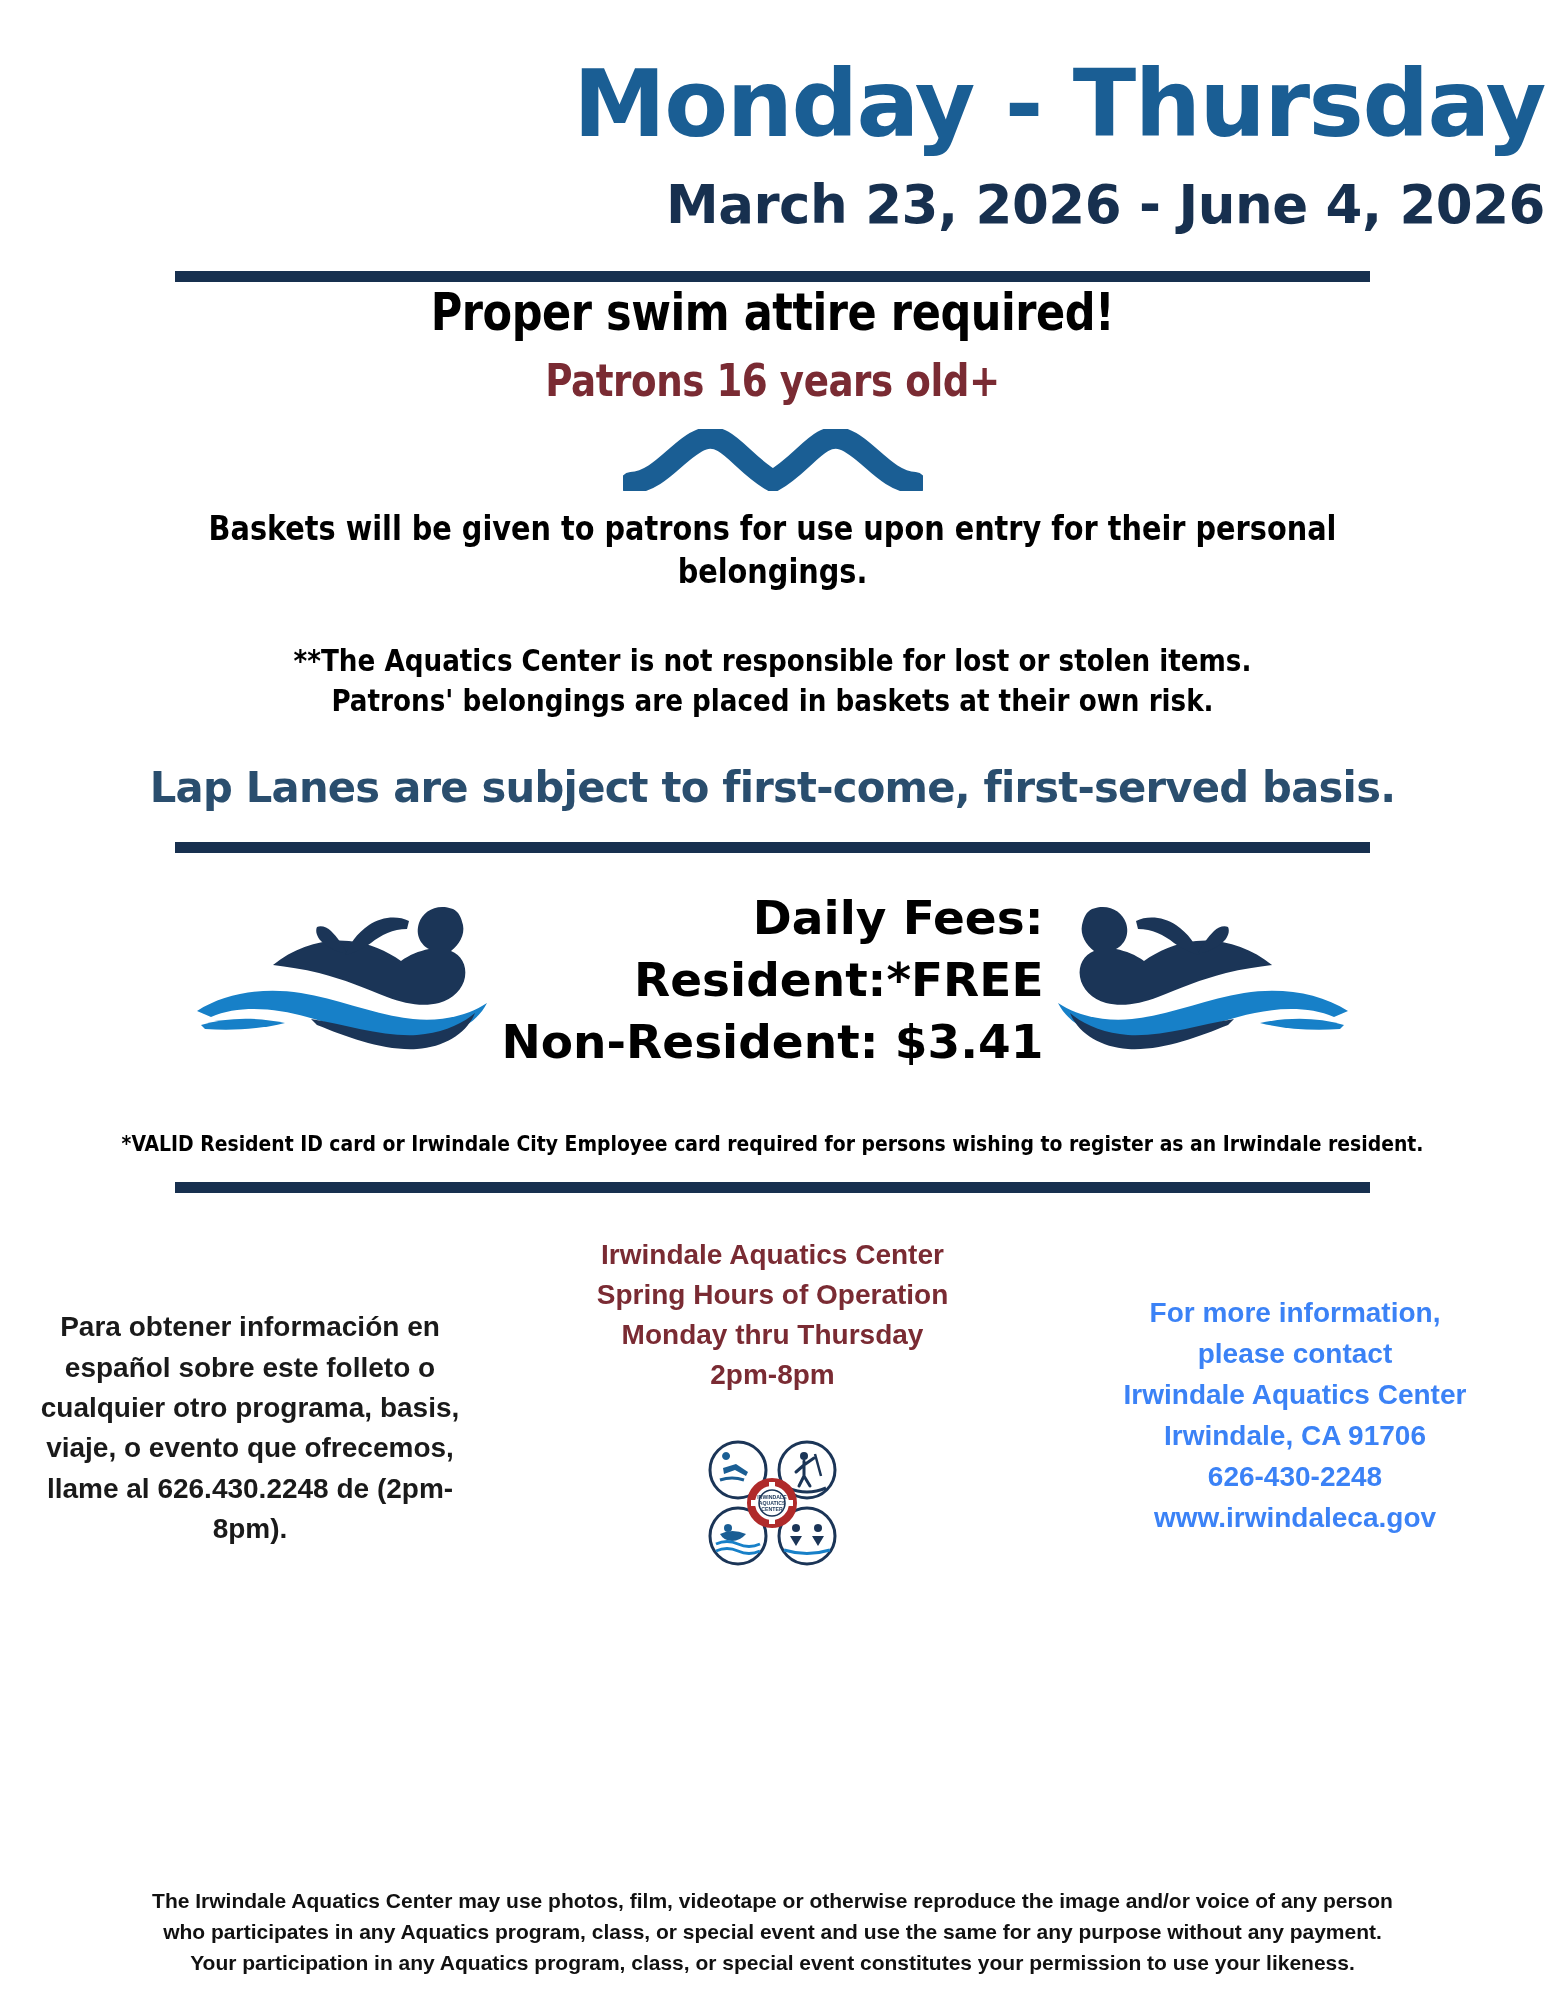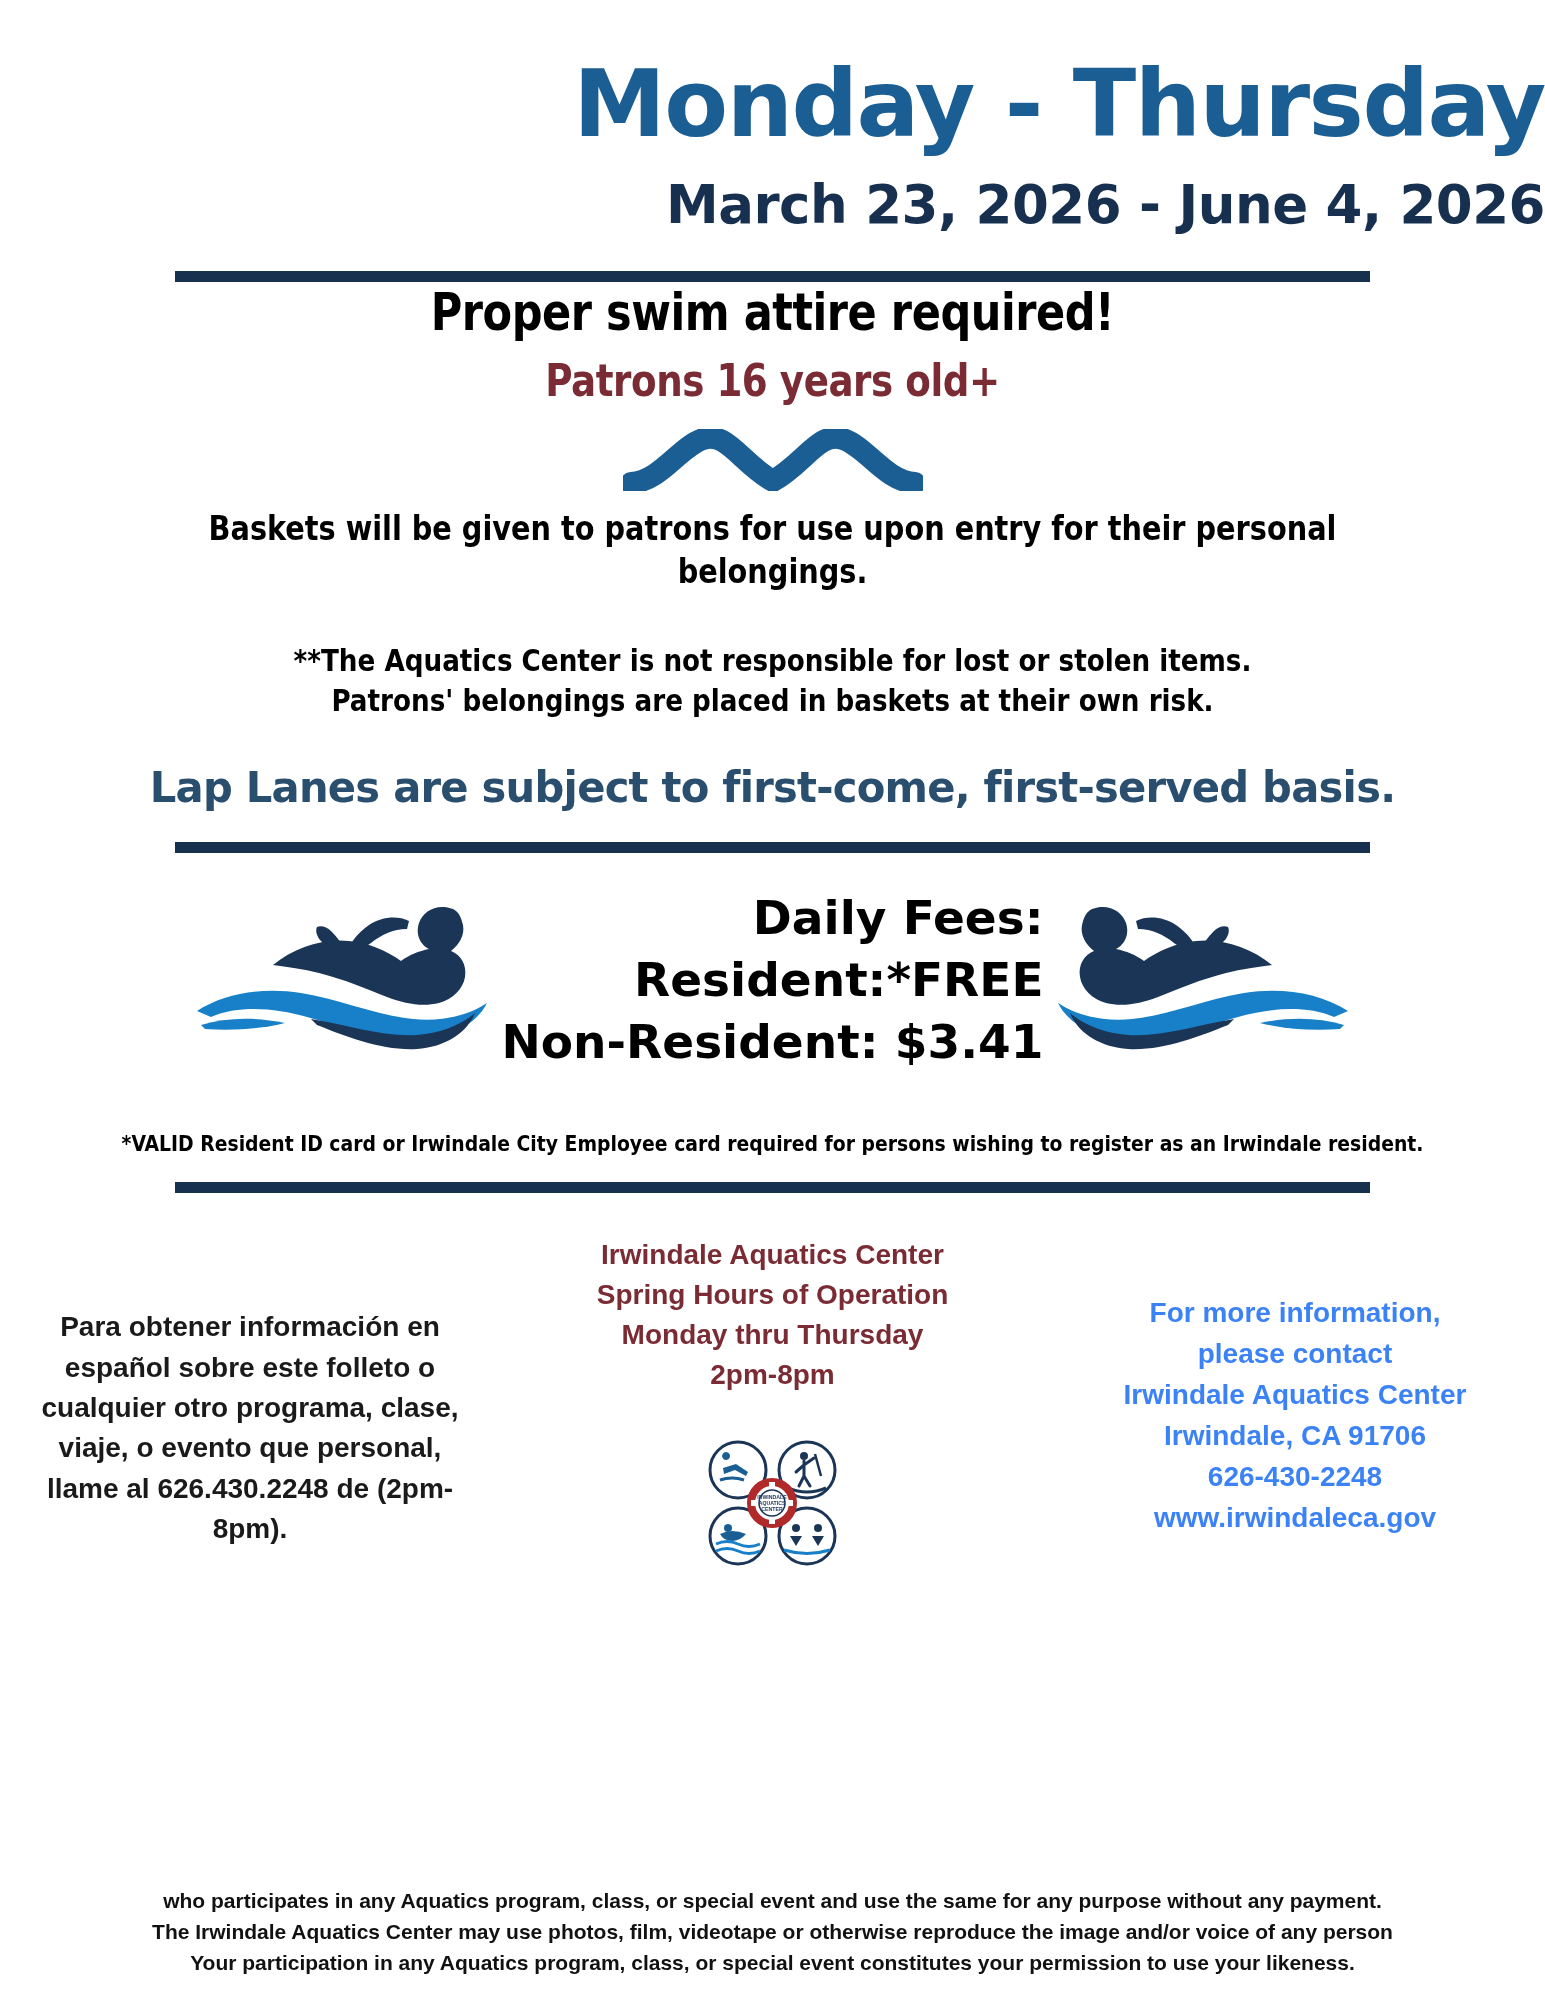--- a/index.html
+++ b/index.html
@@ -297,21 +297,21 @@
     </div>
 
   </div>
 
   <div class="valid-note">*VALID Resident ID card or Irwindale City Employee card required for persons wishing to register as an Irwindale resident.</div>
 
   <div class="divider divider-3"></div>
 
   <div class="bottom-cols">
 
-    <div class="col-left">Para obtener información en español sobre este folleto o cualquier otro programa, clase, viaje, o evento que personal, llame al 626.430.2248 de  (2pm-8pm).</div>
+    <div class="col-left">Para obtener información en español sobre este folleto o cualquier otro programa, basis, viaje, o evento que ofrecemos, llame al 626.430.2248 de  (2pm-8pm).</div>
 
     <div class="col-center">
       <div class="center-hours">
         <div>Irwindale Aquatics Center</div>
         <div>Spring Hours of Operation</div>
         <div>Monday thru Thursday</div>
         <div>2pm-8pm</div>
       </div>
 
       <div class="logo-wrap">
@@ -358,18 +358,18 @@
       <div>please contact</div>
       <div>Irwindale Aquatics Center</div>
       <div>Irwindale, CA 91706</div>
       <div>626-430-2248</div>
       <div>www.irwindaleca.gov</div>
     </div>
 
   </div>
 
   <div class="footer-note">
+    <div>The Irwindale Aquatics Center may use photos, film, videotape or otherwise reproduce the image and/or voice of any person</div>
     <div>who participates in any Aquatics program, class, or special event and use the same for any purpose without any payment.</div>
-    <div>The Irwindale Aquatics Center may use photos, film, videotape or otherwise reproduce the image and/or voice of any person</div>
     <div>Your participation in any Aquatics program, class, or special event constitutes your permission to use your likeness.</div>
   </div>
 
 </div>
 
 </body></html>

